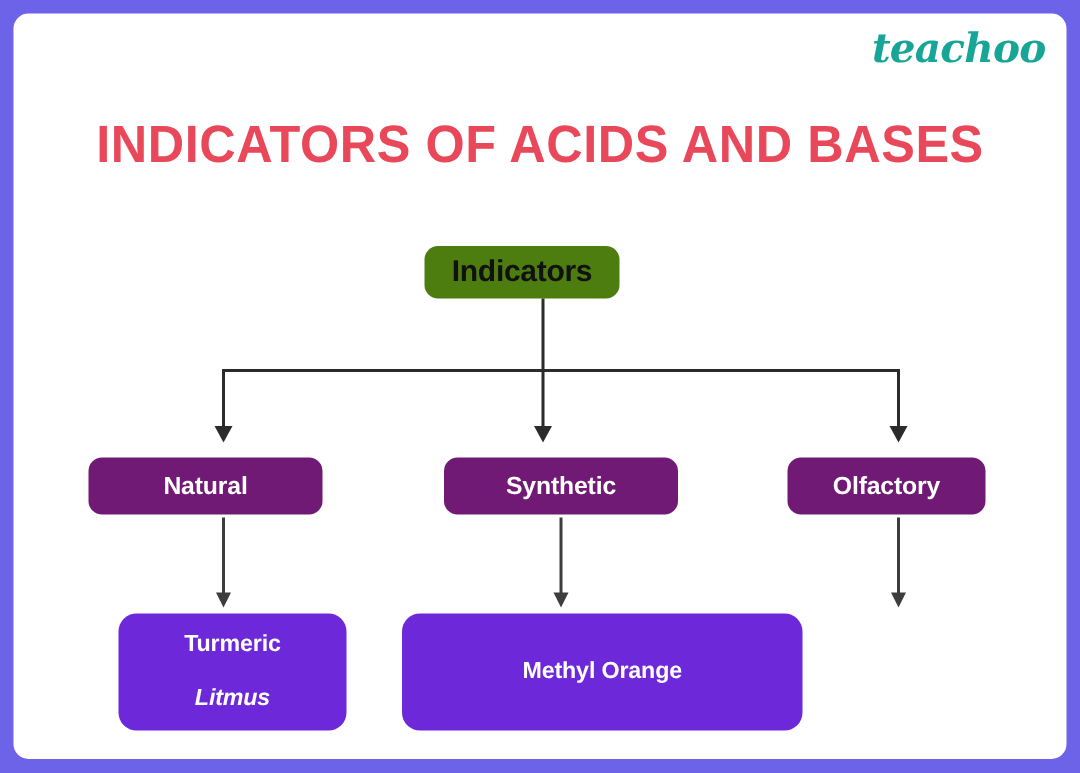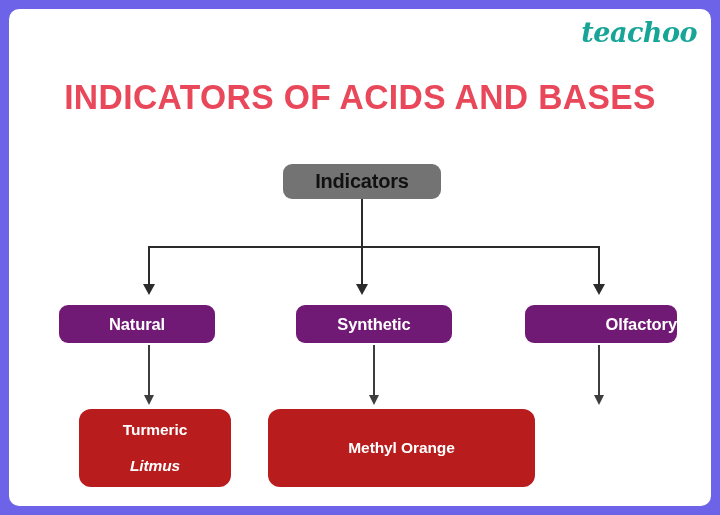--- a/index.html
+++ b/index.html
@@ -67,45 +67,45 @@
     box-sizing: border-box;
     display: flex;
     flex-direction: column;
     align-items: center;
     justify-content: center;
     text-align: center;
     font-family: "Liberation Sans", sans-serif;
     font-weight: bold;
   }
   .node-root {
-    background: #737373;
+    background: #4d7c0f;
     color: #111111;
     border-radius: 9px;
     font-size: 20px;
     left: 274px;
     top: 155px;
-    width: 158px;
+    width: 130px;
     height: 35px;
     letter-spacing: -0.2px;
   }
   .node-mid {
     background: #701a75;
     color: #ffffff;
     border-radius: 9px;
     font-size: 16.5px;
     height: 38px;
     top: 296px;
     letter-spacing: -0.1px;
   }
   .node-mid.n1 { left: 50px;  width: 156px; }
   .node-mid.n2 { left: 287px; width: 156px; }
-  .node-mid.n3 { left: 516px; width: 152px; align-items: flex-end; }
+  .node-mid.n3 { left: 516px; width: 132px; }
 
   .node-leaf {
-    background: #b91c1c;
+    background: #6d28d9;
     color: #ffffff;
     border-radius: 12px;
     font-size: 15.5px;
     top: 400px;
     height: 78px;
     letter-spacing: -0.1px;
   }
   .node-leaf.l1 { left: 70px;  width: 152px; }
   .node-leaf.l2 { left: 259px; width: 267px; }
   .node-leaf.l3 { left: 525px; width: 145px; }

